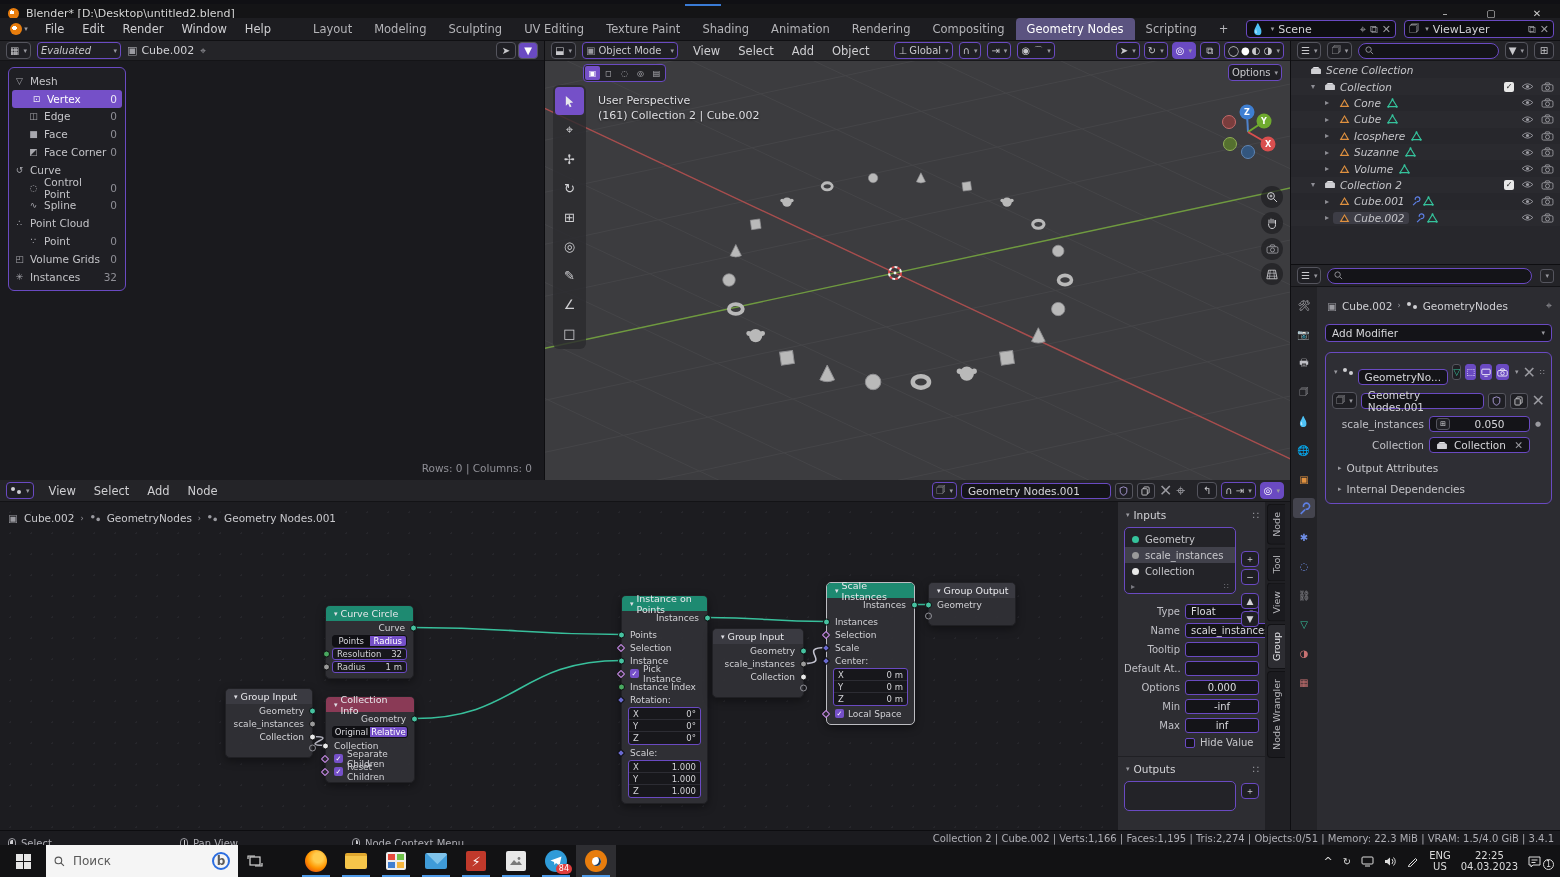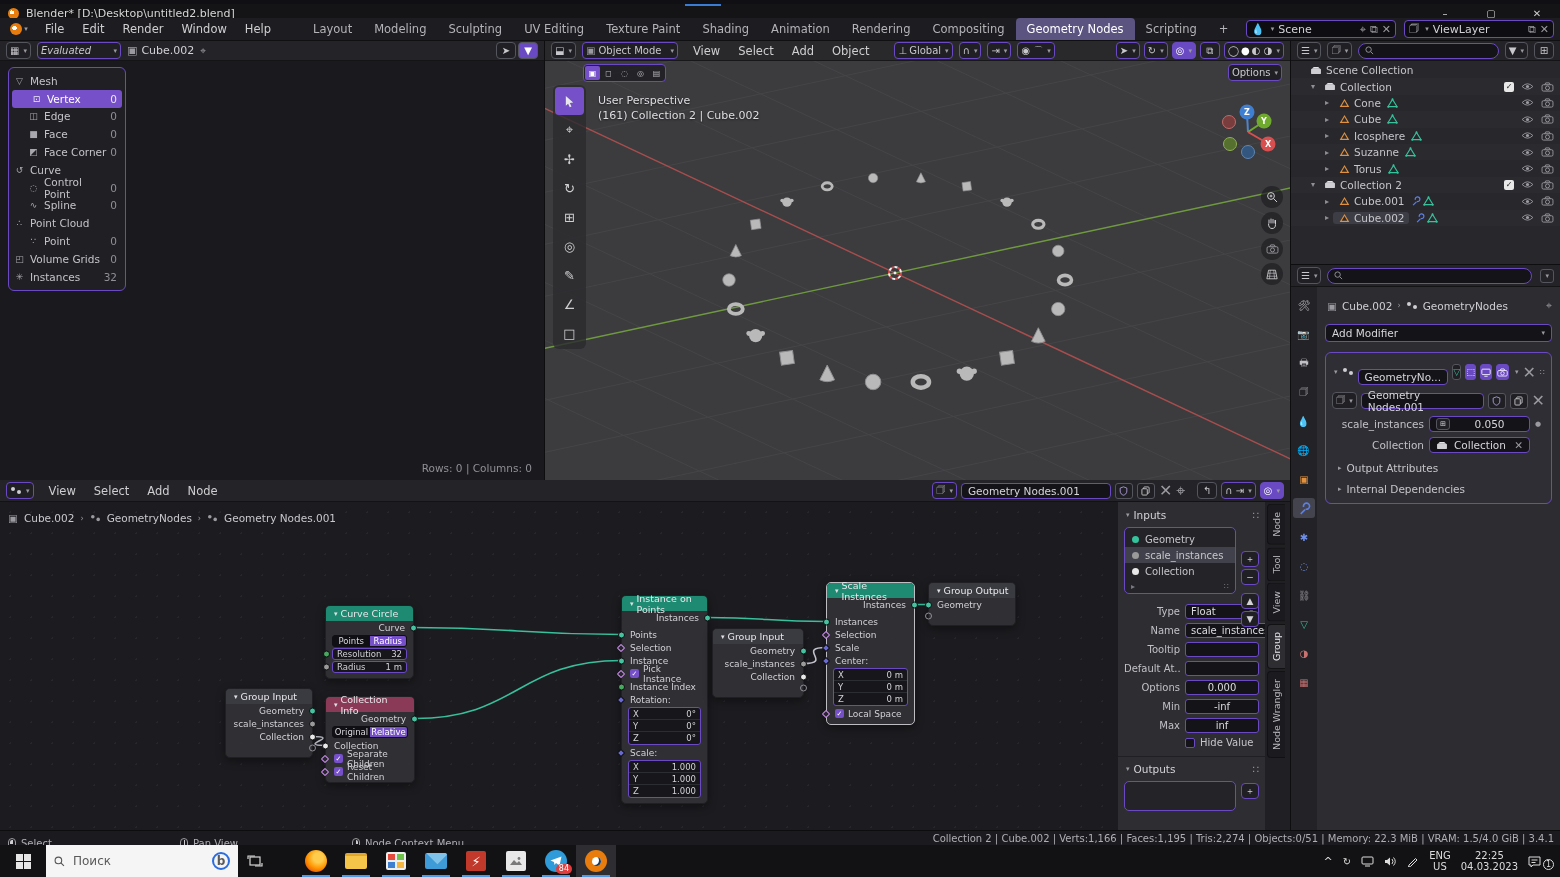--- a/index.html
+++ b/index.html
@@ -57,21 +57,21 @@
   .vptool.active { background:#7550c8; }
   #vp-modes { position:absolute; left:38px; top:23px; display:flex; gap:1px; background:#1d1d22cc; border:1px solid #6a4ac2; border-radius:4px; padding:1px; z-index:4; }
   .vpmode { width:15px; height:14px; border-radius:2px; display:flex; align-items:center; justify-content:center; font-size:8px; color:#bcbcc2; }
   .vpmode.active { background:#7550c8; color:#fff; }
   #vp-options { position:absolute; right:8px; top:23px; z-index:4; }
   .navball { font-size:8px; font-weight:bold; fill:#fff; }
   .vp-nav-btn { position:absolute; width:22px; height:22px; border-radius:50%; background:#1d1d20aa; display:flex; align-items:center; justify-content:center; z-index:4; }
 
   
   #outliner { position:absolute; left:1290px; top:41px; width:270px; height:224px; background:#27272c; border-left:1px solid #0e0e11; border-bottom:1px solid #0e0e11; }
-  #ol-rows { position:absolute; left:0; top:21px; right:0; bottom:0; overflow:hidden; }
+  #ol-rows { position:absolute; left:0; top:21px; right:0; bottom:0; overflow:hidden;font-style:italic; }
   .ol-row { display:flex; align-items:center; height:16.4px; font-size:10.5px; color:#c6c6ca; padding-left:6px; position:relative; }
   .ol-row:nth-child(even){ background:#2a2a2f; }
   .ol-exp { width:12px; color:#8f8f96; font-size:8px; flex:none; }
   .ol-ic { width:14px; flex:none; display:flex; justify-content:center; margin-right:3px; }
   .ol-extra { display:flex; gap:2px; margin-left:6px; }
   .ol-toggles { position:absolute; right:6px; display:flex; gap:7px; align-items:center; }
   .ol-sel { background:#3d3d46; border-radius:3px; padding:0 4px; margin-left:-4px; display:flex; align-items:center; }
   .cbx { width:10px; height:10px; background:#e8e8e8; border-radius:2px; display:flex; align-items:center; justify-content:center; color:#222; font-size:8px; }
 
   
@@ -698,21 +698,21 @@
         </span>
       </div>
       <div class="ol-row" style="padding-left: 34px;">
         <span class="ol-exp">▸</span>
         <span class="ol-ic">
           <svg width="11" height="10" viewBox="0 0 12 11">
             <path d="M6 1 L11.3 10 H0.7 Z" fill="#e0913f"></path>
             <path d="M6 3.4 L9 8.6 H3 Z" fill="#2a2a2f"></path>
           </svg>
         </span>
-        <span>Torus</span>
+        <span>Volume</span>
         <span class="ol-extra">
           <span>
             <svg width="11" height="10" viewBox="0 0 12 11">
               <path d="M6 1.5 L11 9.5 H1 Z" fill="none" stroke="#35c39c" stroke-width="1.2"></path>
               <circle cx="6" cy="1.5" r="1.1" fill="#35c39c"></circle>
               <circle cx="1.5" cy="9.5" r="1.1" fill="#35c39c"></circle>
               <circle cx="10.5" cy="9.5" r="1.1" fill="#35c39c"></circle>
             </svg>
           </span>
         </span>

